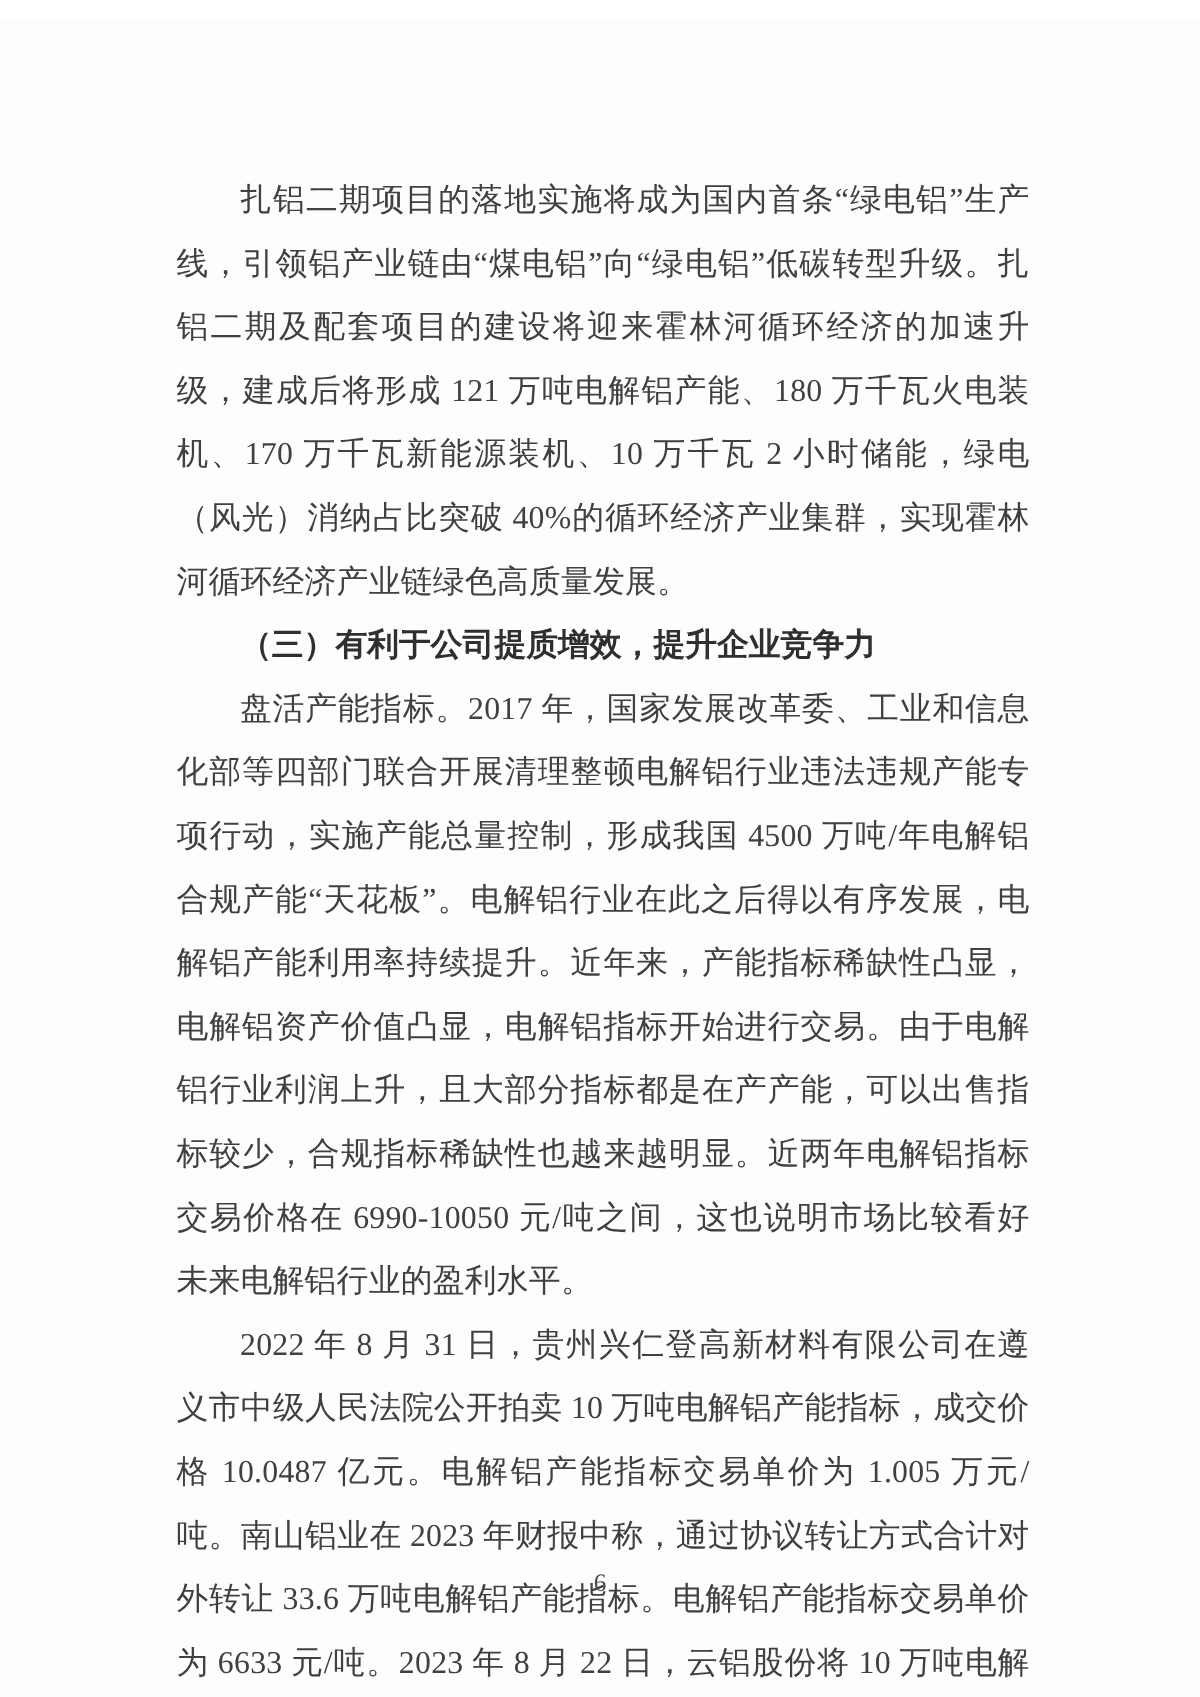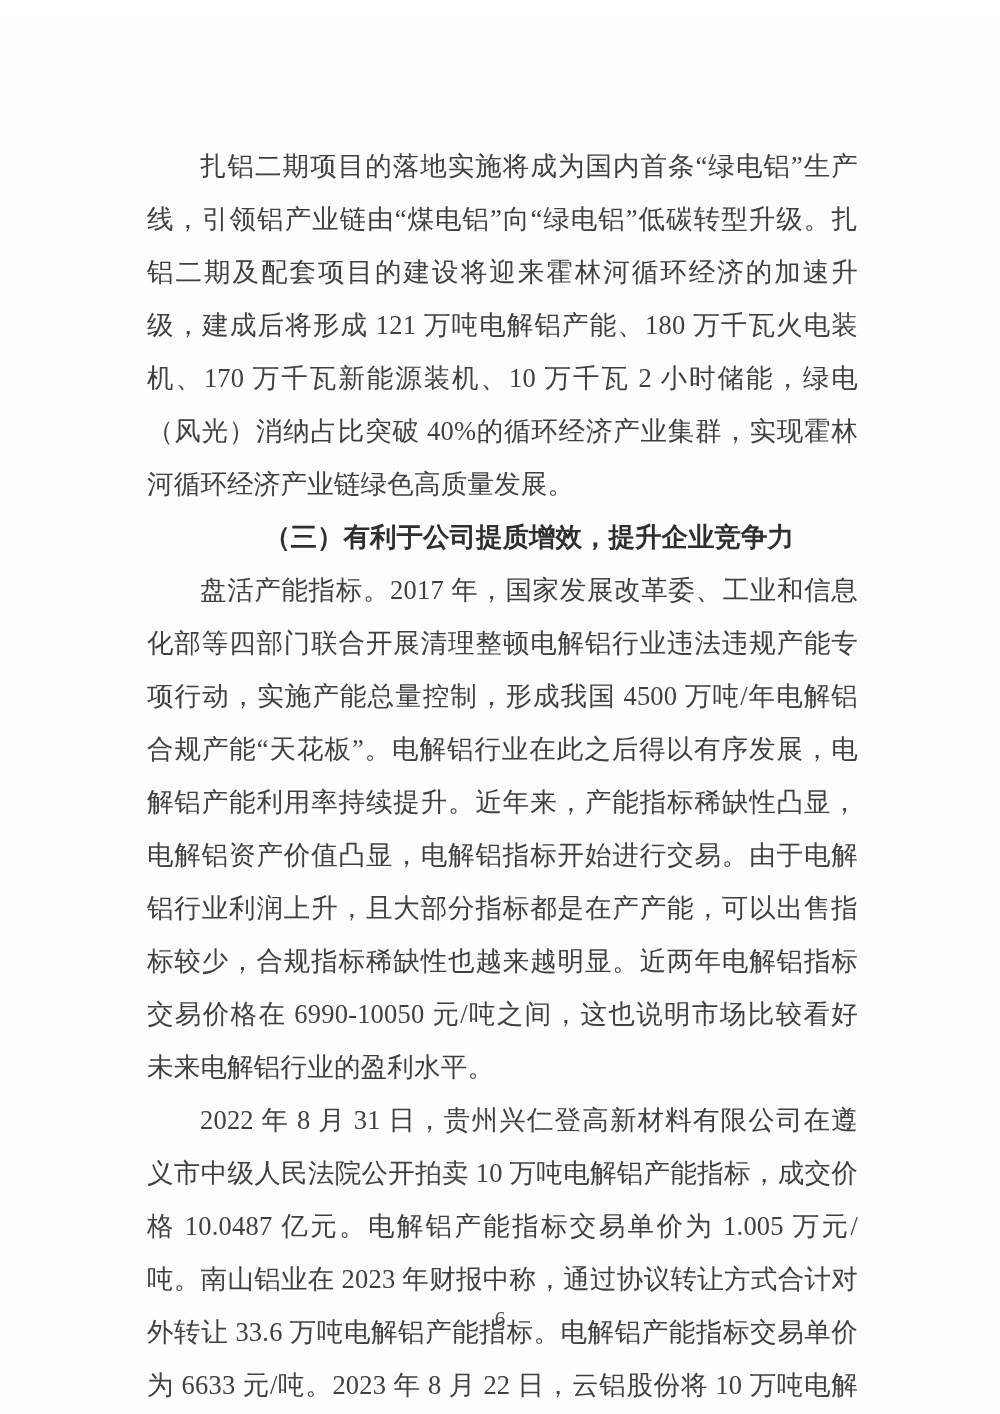--- a/index.html
+++ b/index.html
@@ -29,21 +29,21 @@
     text-justify: inter-ideograph;
     text-indent: 2em;
     color: #404040;
     letter-spacing: 0.2px;
   }
   .heading {
     font-size: 26.5px;
     line-height: 53px;
     font-weight: bold;
     text-indent: 2em;
-    text-align: center;
+    text-align: left;
     color: #2f2f2f;
   }
   .footer {
     position: absolute;
     left: 0;
     top: 1290px;
     width: 100%;
     text-align: center;
     font-size: 21px;
     line-height: 26px;

